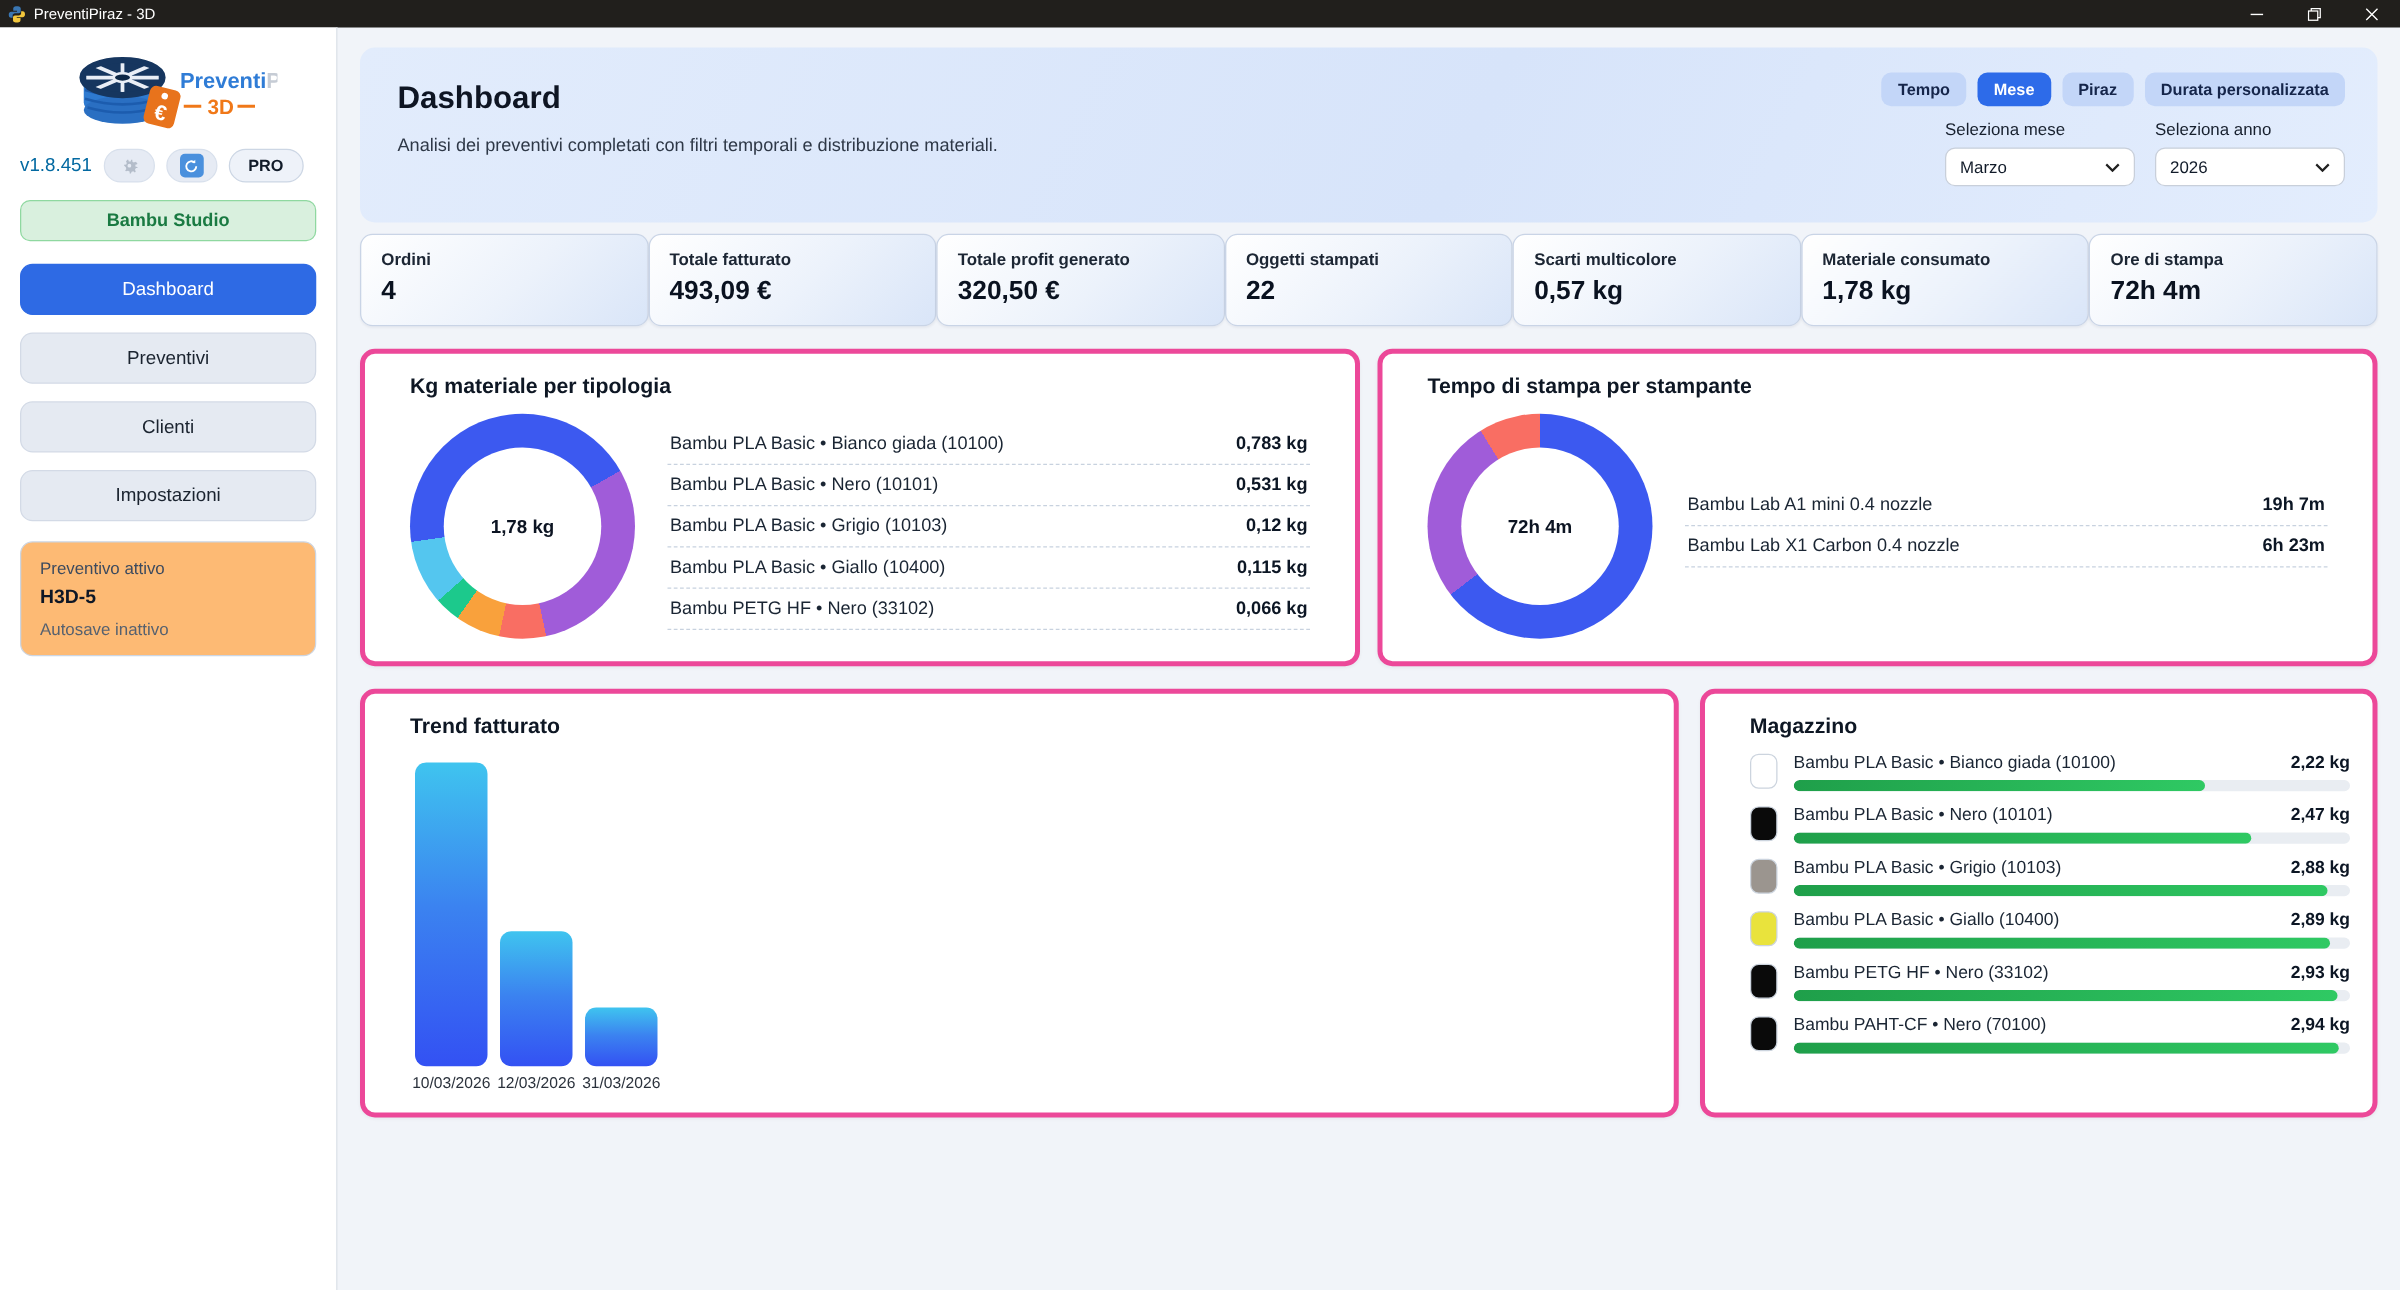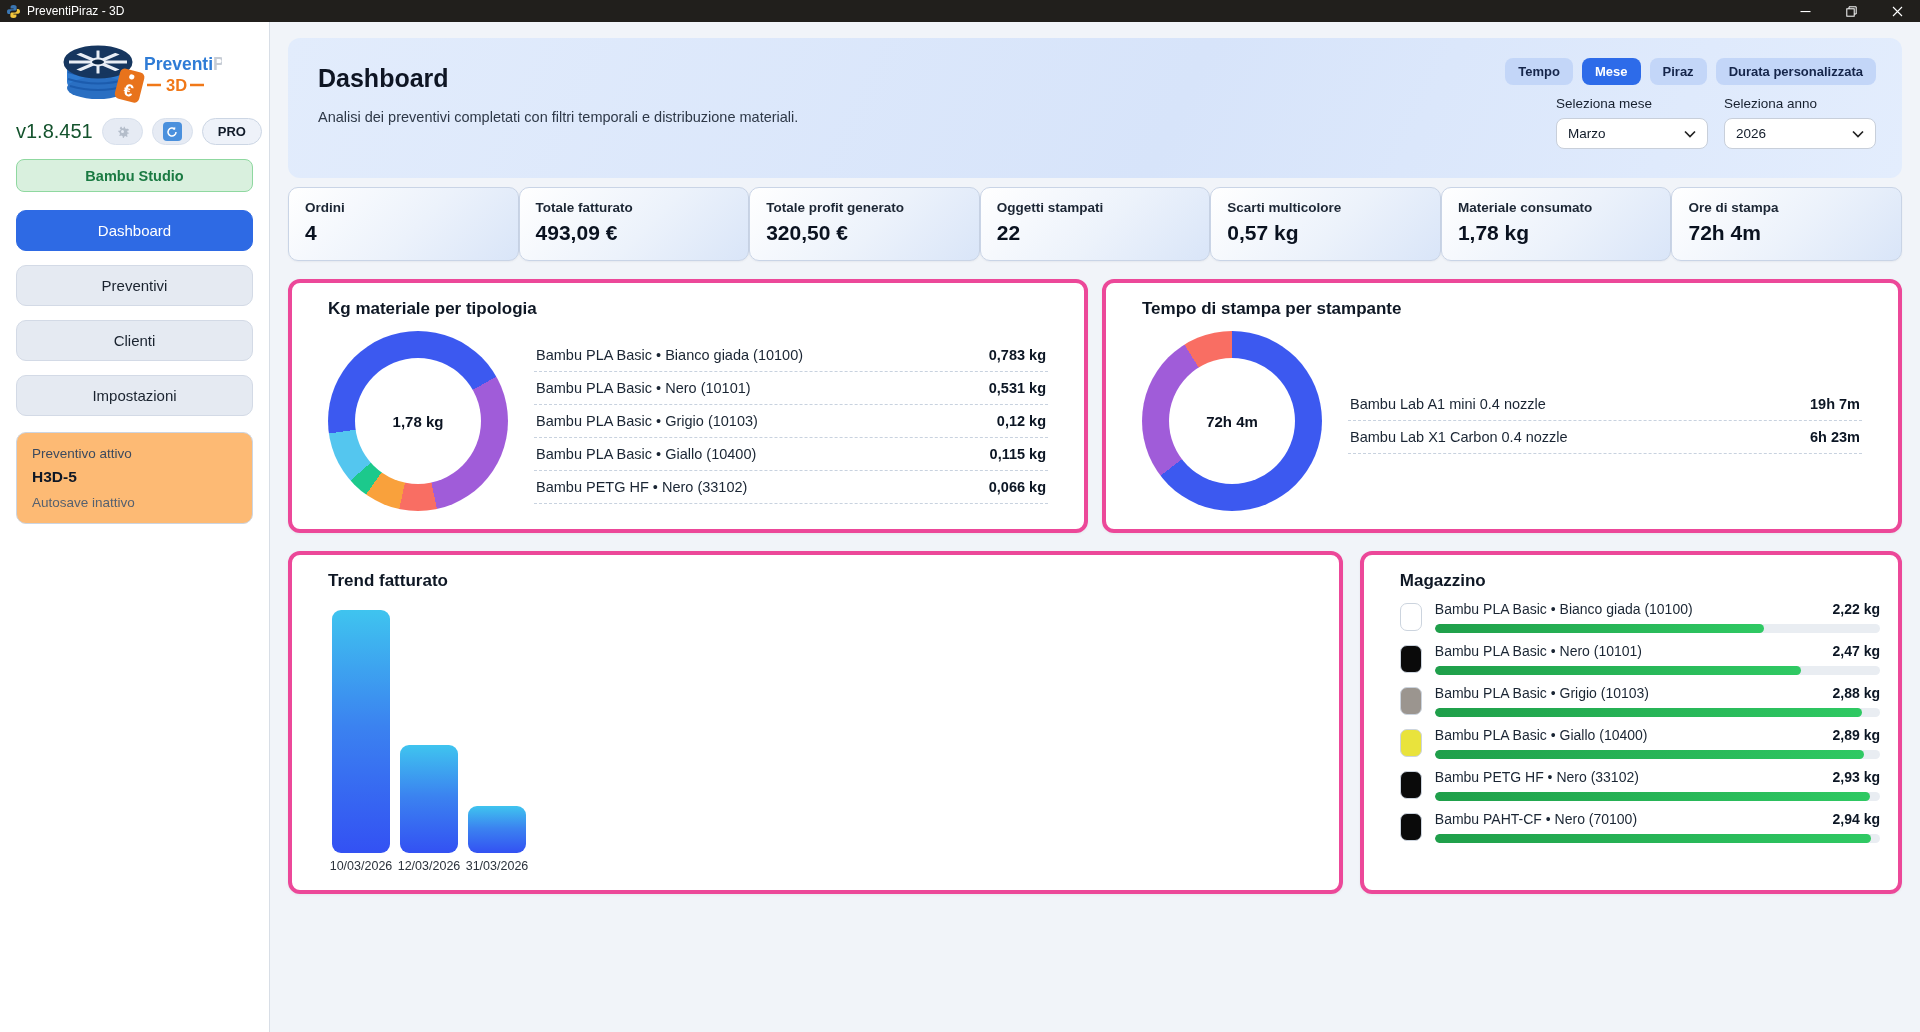--- a/index.html
+++ b/index.html
@@ -22,21 +22,21 @@
   
   .app{display:flex; height:1010px;}
   .sidebar{
     width:270px; background:#fff; border-right:1px solid #d8dee6;
     padding:12px 16px 0 16px; flex-shrink:0;
   }
   .main{flex:1; padding:16px 18px; overflow:hidden;}
   
   .logo-wrap{width:175px; margin:0 auto 2px auto;}
   .version-row{display:flex; align-items:center; gap:9px; margin:2px 0 14px 0;}
-  .version{font-size:20px; color:#14532d;}
+  .version{font-size:15px; color:#0369a1;}
   .icon-btn{height:27px; min-width:41px; border-radius:14px; background:#e6ebf4; border:1px solid #d8e0ec; display:flex; align-items:center; justify-content:center; cursor:pointer; padding:0 8px;}
   .sync-box{width:19px;height:19px;border-radius:4px;background:#4a90dd;display:flex;align-items:center;justify-content:center;}
   .pro-btn{height:27px; padding:0 15px; border-radius:14px; background:#eef2f9; border:1px solid #ccd6e4; font-weight:700; font-size:13px; color:#111b29; cursor:pointer;}
   .bambu-btn{width:100%; height:33px; border-radius:8px; background:#d9f0de; border:1px solid #8fd8a0; color:#1a7a42; font-weight:700; font-size:14.5px; cursor:pointer; margin-bottom:18px;}
   .nav-btn{width:100%; height:41px; border-radius:10px; background:#e5eaf2; border:1px solid #d3dae6; color:#1a232f; font-size:15px; cursor:pointer; margin-bottom:14px; display:block;}
   .nav-btn.active{background:#2e6ae4; border-color:#2e6ae4; color:#fff;}
   .active-quote{margin-top:16px; border:1px solid #ccd5e2; border-radius:10px; padding:13px 15px; background:#fdba74;}
   .aq-title{font-size:13.5px; color:#3c4a5e; margin-bottom:7px;}
   .aq-name{font-size:15.5px; font-weight:800; color:#0e1726; margin-bottom:9px;}
   .aq-autosave{font-size:13.5px; color:#56616f;}

